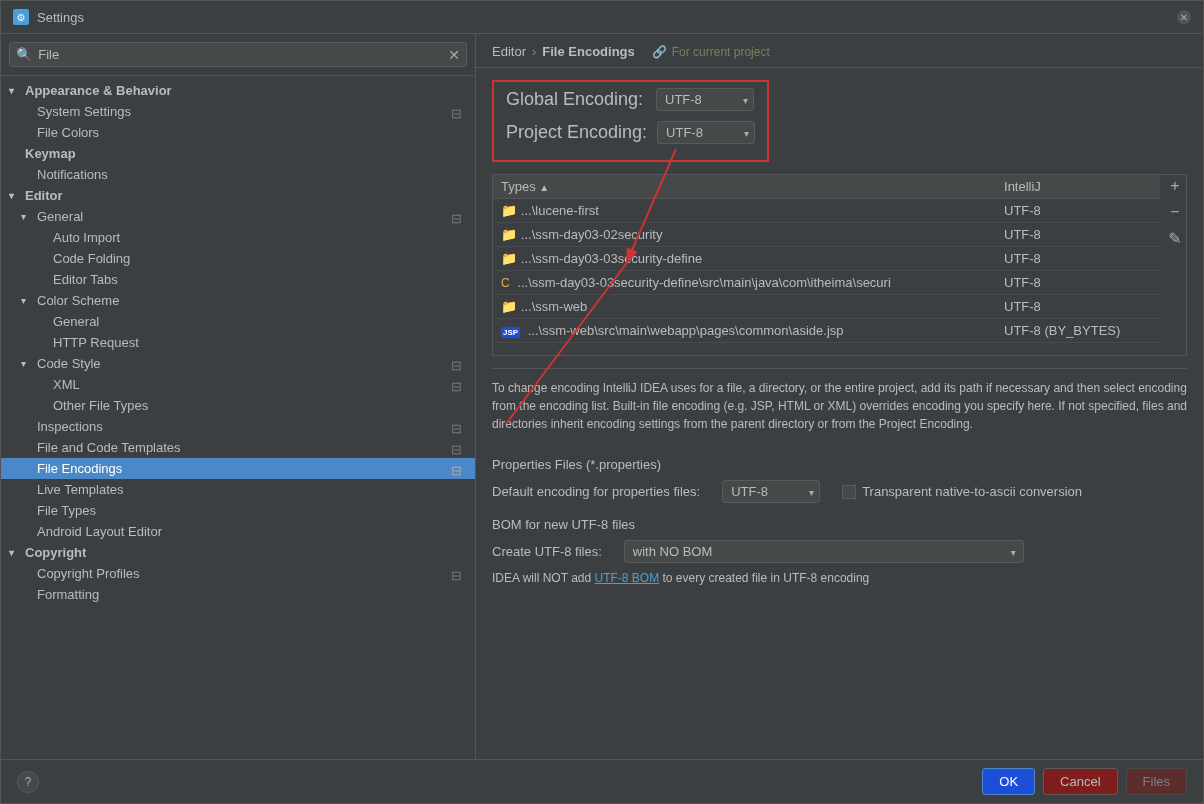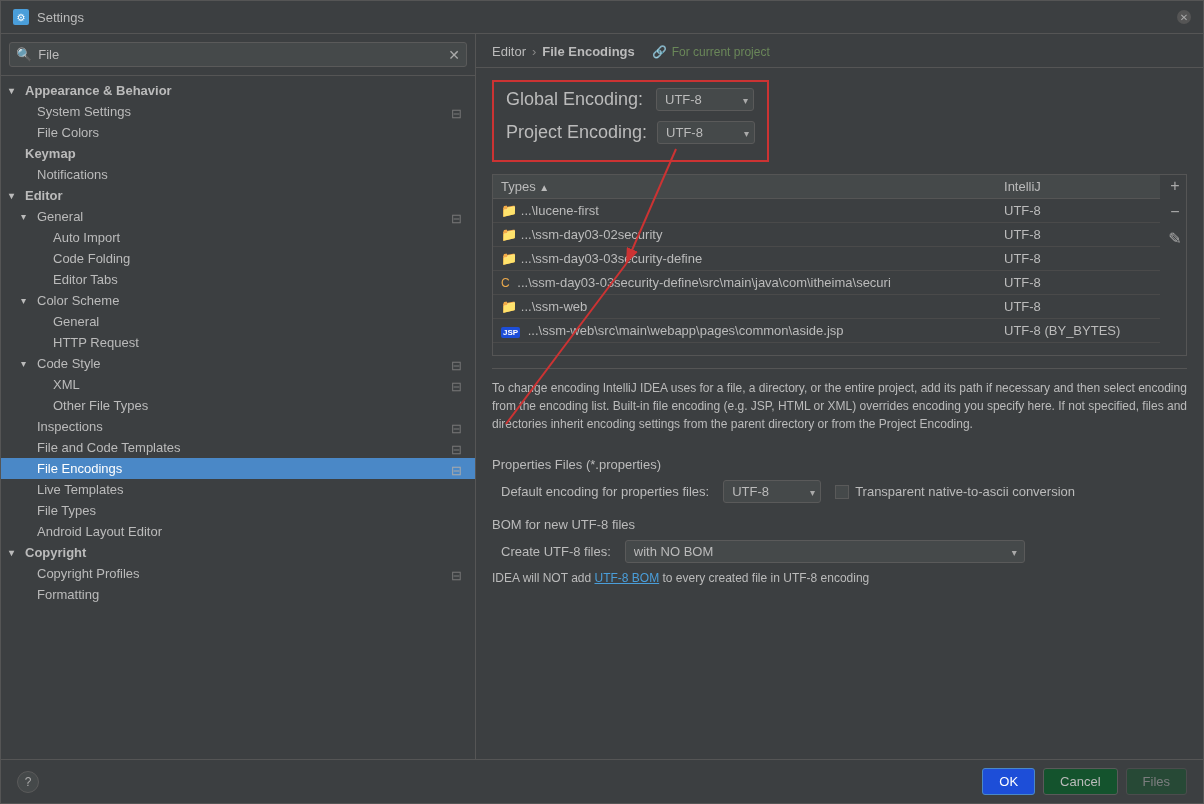--- a/index.html
+++ b/index.html
@@ -347,23 +347,22 @@
     
     .section-title {
       color: #bbbbbb;
       font-size: 13px;
       margin-bottom: 8px;
     }
     
     .prop-row {
       display: flex;
       align-items: center;
-      gap: 14px;
+      gap: 22px;
       margin-bottom: 8px;
-      margin-left: 9px;
     }
     
     .prop-label {
       color: #bbbbbb;
       font-size: 13px;
     }
     
     .prop-select {
       background: #45494a;
       border: 1px solid #5a5a5a;
@@ -474,21 +473,21 @@
       display: flex;
       gap: 8px;
     }
     
     .btn {
       padding: 5px 16px;
       font-size: 13px;
       border-radius: 3px;
       cursor: pointer;
       border: 1px solid #5a5a5a;
-      background: #14532d;
+      background: #7f1d1d;
       color: #bbbbbb;
     }
     
     .btn-primary {
       background: #1d4ed8;
       border-color: #4a88c7;
       color: white;
     }
     
     .btn-disabled {

